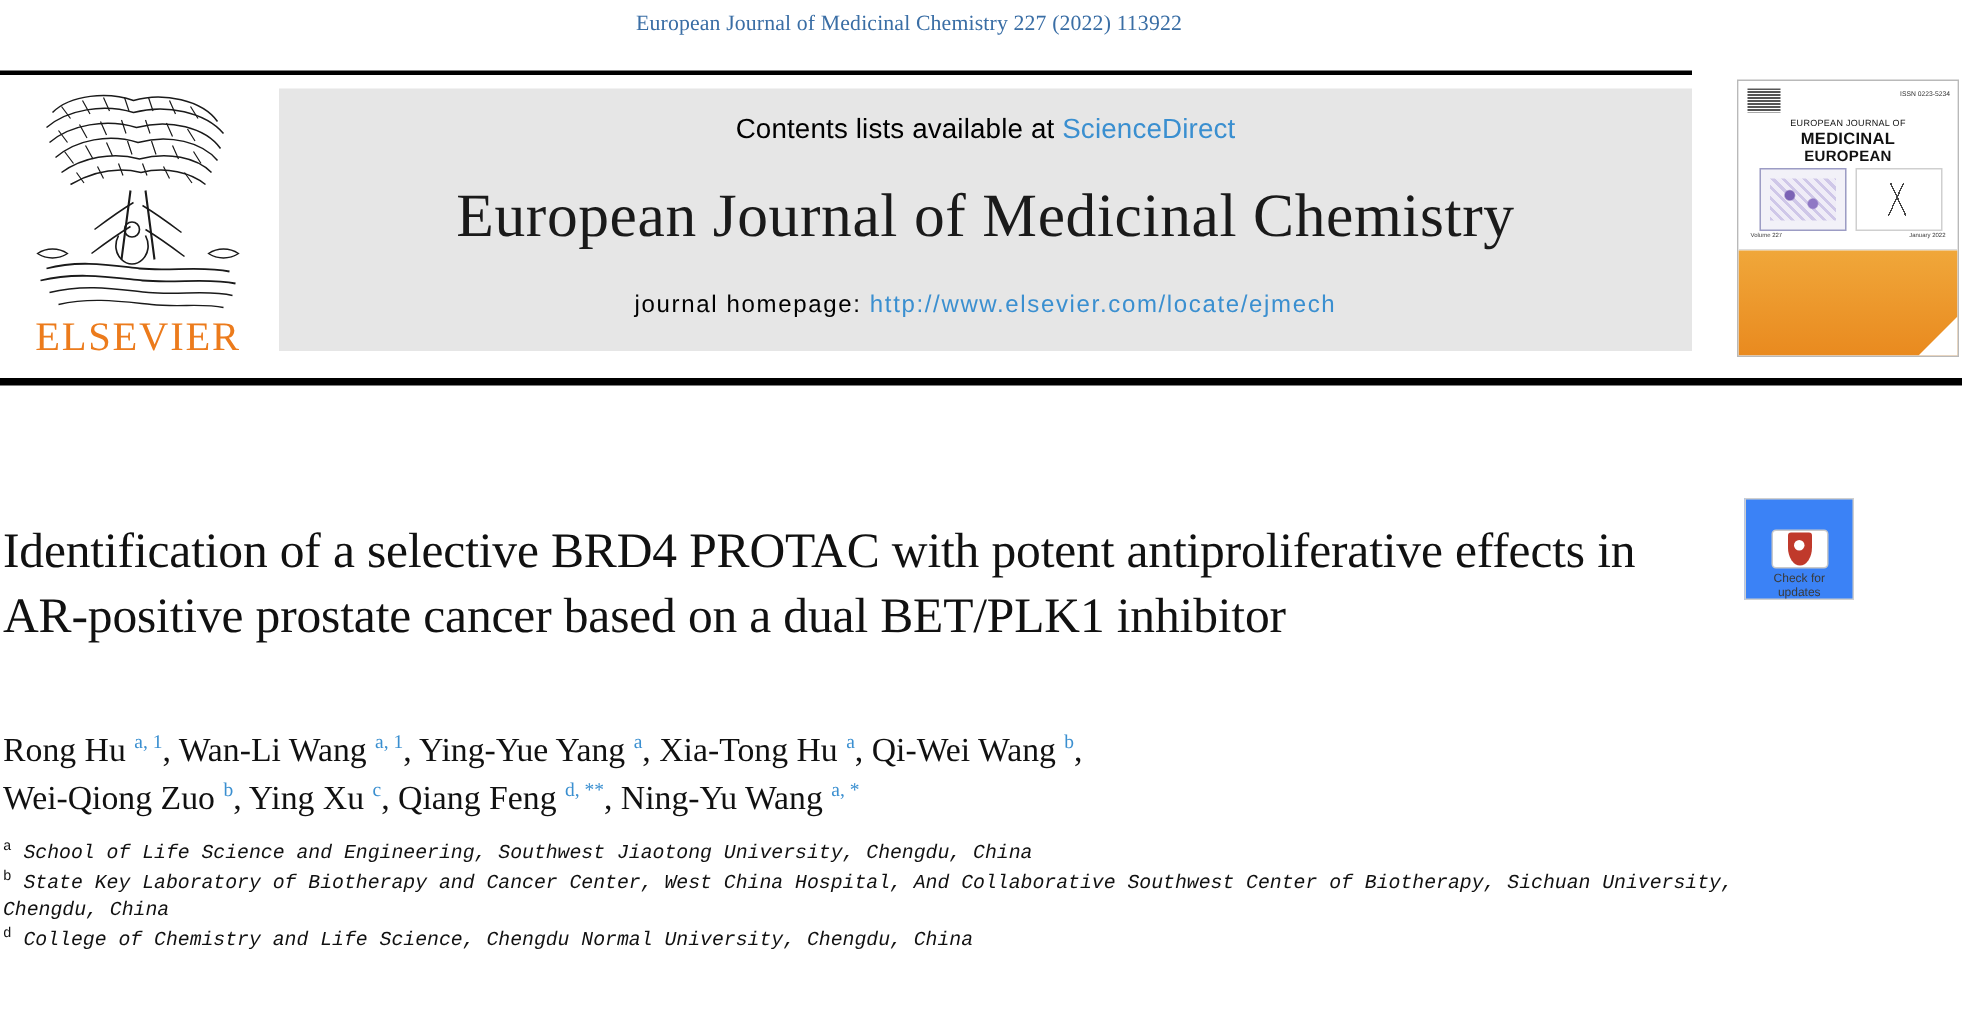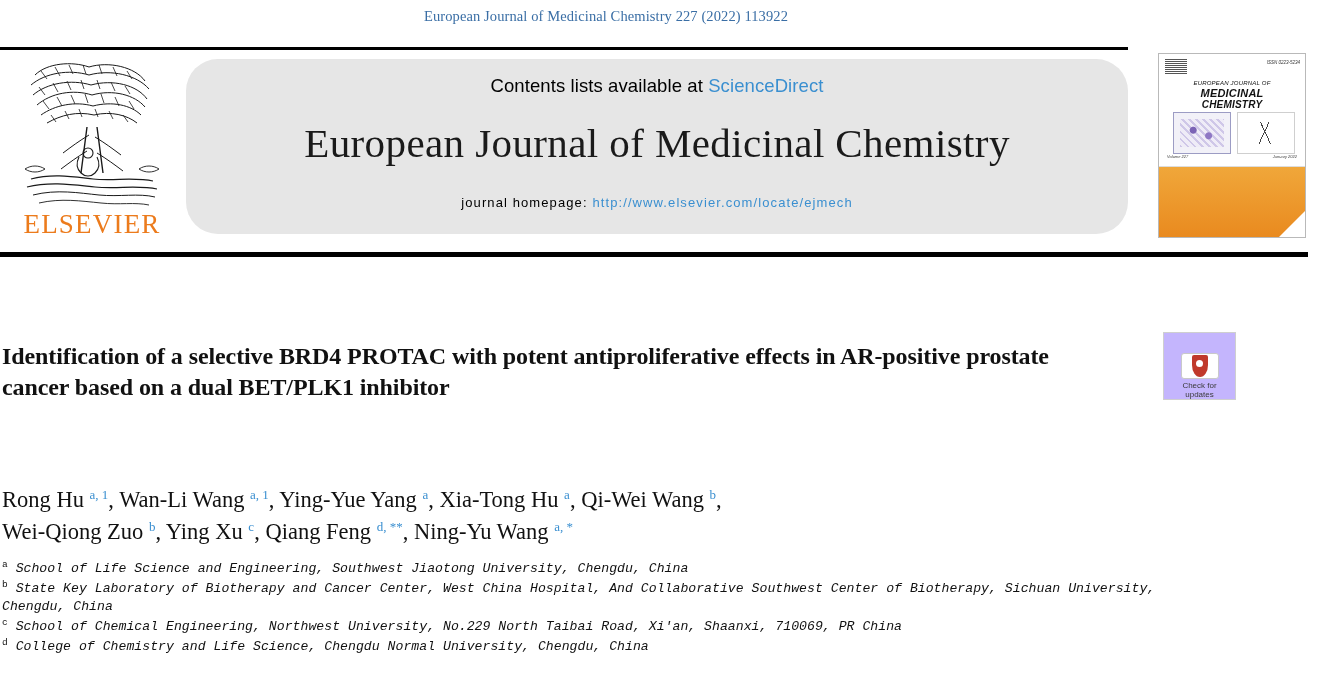--- a/index.html
+++ b/index.html
@@ -86,21 +86,20 @@
     position: absolute;
     left: 186px;
     top: 6px;
     width: 942px;
     height: 175px;
     background: #e6e6e6;
     display: flex;
     flex-direction: column;
     align-items: center;
     justify-content: flex-start;
-    border-radius: 32px;
   }
   .contents-line {
     font-family: "Liberation Sans", sans-serif;
     font-size: 18.5px;
     color: #000;
     margin-top: 16px;
     letter-spacing: 0.1px;
   }
   .contents-line a {
     color: #3a8fd0;
@@ -110,21 +109,21 @@
     font-family: "Liberation Serif", serif;
     font-size: 41px;
     color: #1a1a1a;
     margin-top: 22px;
     letter-spacing: 0.4px;
     font-weight: 400;
     text-align: center;
   }
   .homepage-line {
     font-family: "Liberation Sans", sans-serif;
-    font-size: 13px;
+    font-size: 16px;
     margin-top: 28px;
     letter-spacing: 1.1px;
     color: #000;
   }
   .homepage-line .url {
     color: #3a8fd0;
     text-decoration: none;
     letter-spacing: 1.1px;
   }
 
@@ -138,21 +137,20 @@
     border: 1px solid #b9b9b9;
     background: #fff;
     box-sizing: border-box;
     overflow: hidden;
   }
   .cover-top {
     height: 112px;
     background: #ffffff;
     position: relative;
     border-bottom: 1px solid #ddd;
-    font-style: italic;
   }
   .cover-barcodeish {
     position: absolute;
     left: 6px;
     top: 5px;
     width: 22px;
     height: 16px;
     background:
       repeating-linear-gradient(to bottom, #555 0 1px, #fff 1px 2px);
   }
@@ -255,35 +253,35 @@
     border-bottom: 26px solid #ffffff;
   }
 
   
   .article-title {
     position: absolute;
     left: 2px;
     top: 325px;
     width: 1115px;
     font-family: "Liberation Serif", serif;
-    font-size: 24px;
+    font-size: 33px;
     line-height: 1.30;
     color: #111;
-    font-weight: 700;
+    font-weight: 400;
     letter-spacing: -0.1px;
   }
 
   
   .crossmark {
     position: absolute;
     left: 1163px;
     top: 332px;
     width: 73px;
     height: 68px;
-    background: #c4b5fd;
+    background: #3b82f6;
     border: 1px solid #cfcfcf;
     box-sizing: border-box;
     display: flex;
     flex-direction: column;
     align-items: center;
     justify-content: flex-start;
     padding-top: 20px;
   }
   .crossmark .badge-icon {
     width: 36px;
@@ -425,21 +423,21 @@
     </div>
   </div>
 
   <div class="cover">
     <div class="cover-top">
       <div class="cover-barcodeish"></div>
       <div class="cover-issn">ISSN 0223-5234</div>
       <div class="cover-journal">
         <div class="l1">EUROPEAN JOURNAL OF</div>
         <div class="l2">MEDICINAL</div>
-        <div class="l3">CHEMISTRY</div>
+        <div class="l3">EUROPEAN</div>
       </div>
       <div class="cover-art"></div>
       <div class="cover-art2"></div>
       <div class="cover-caption">
         <span>Volume 227</span>
         <span>January 2022</span>
       </div>
     </div>
     <div class="cover-bottom">
       <div class="corner"></div>
@@ -468,22 +466,18 @@
   <div class="affiliations">
     <div class="aff">
       <sup>a</sup>
       <span>School of Life Science and Engineering, Southwest Jiaotong University, Chengdu, China</span>
     </div>
     <div class="aff">
       <sup>b</sup>
       <span>State Key Laboratory of Biotherapy and Cancer Center, West China Hospital, And Collaborative Southwest Center of Biotherapy, Sichuan University, Chengdu, China</span>
     </div>
     <div class="aff">
-      <sup>c</sup>
-      <span>School of Chemical Engineering, Northwest University, No.229 North Taibai Road, Xi'an, Shaanxi, 710069, PR China</span>
-    </div>
-    <div class="aff">
       <sup>d</sup>
       <span>College of Chemistry and Life Science, Chengdu Normal University, Chengdu, China</span>
     </div>
   </div>
 
 </div>
 
 </body></html>

